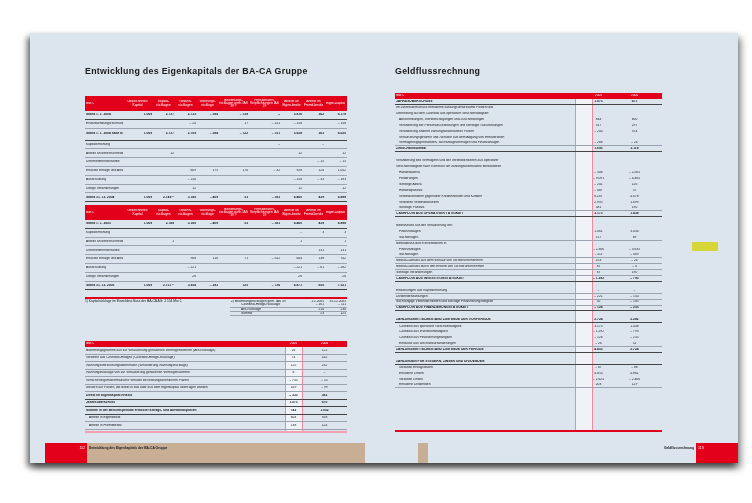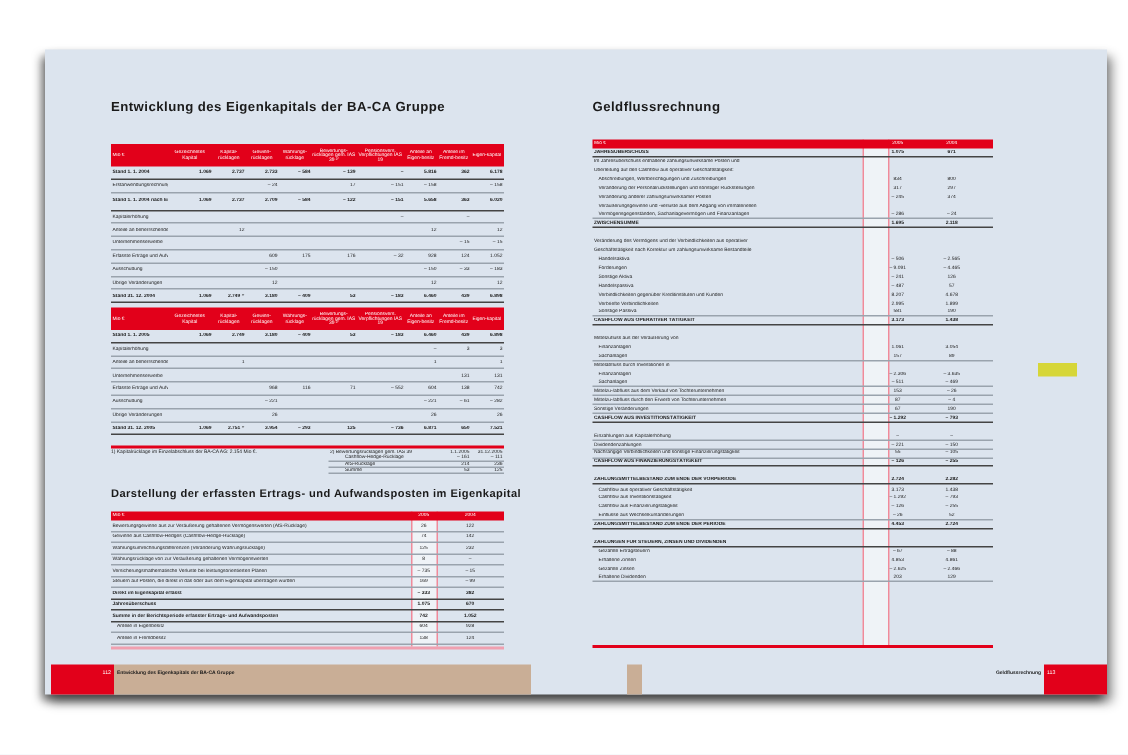--- a/index.html
+++ b/index.html
@@ -1,19 +1,19 @@
 <!DOCTYPE html>
 <html><head>
 <meta charset="utf-8">
 <style>
 *{box-sizing:border-box;margin:0;padding:0}
 html,body{width:752px;height:503px;background:#fff;overflow:hidden;font-family:"Liberation Sans",sans-serif;color:#1a1a1a}
 .spread{position:absolute;left:30px;top:33px;width:708px;height:430px;background:#dce4ee;box-shadow:-3px 4px 6px rgba(0,0,0,.55),3px 5px 7px rgba(0,0,0,.45)}
 .page{position:absolute;top:0;height:430px}
-.left{left:4px;width:350px}
+.left{left:15px;width:350px}
 .right{left:350px;width:358px}
 h1{position:absolute;font-size:8.8px;font-weight:bold;letter-spacing:.3px;white-space:nowrap}
 .tbl{position:absolute;font-size:3.3px;line-height:1}
 .hdr{background:#e2001a;color:#fff;display:flex;align-items:center}
 .row{display:flex;align-items:center;border-bottom:.6px solid #9aa3ad}
 .row.bold{font-weight:bold;border-bottom:1px solid #444}
 .cell{flex:0 0 auto;text-align:right;padding-right:1px;white-space:nowrap;overflow:hidden}
 .lbl{flex:1 1 auto;text-align:left;padding-left:1px;white-space:nowrap;overflow:hidden}
 .ind{padding-left:4px}
 .redline{position:absolute;height:2px;background:#e2001a}
@@ -299,21 +299,20 @@
           <div class="cell" style="width: 22px;">214</div>
           <div class="cell" style="width: 22px;">236</div>
         </div>
         <div class="row" style="padding-left: 10px;">
           <div class="lbl">Summe</div>
           <div class="cell" style="width: 22px;">53</div>
           <div class="cell" style="width: 22px;">125</div>
         </div>
       </div>
 
-    <h1 style="left:40px;top:291px;font-size:7.4px">Darstellung der erfassten Ertrags- und Aufwandsposten im Eigenkapital</h1>
     <div class="hl" style="left:240px;top:308px;width:18px;height:90px"></div>
     <div class="tbl" id="inc" style="left:40px;top:308px;width:262px">
         <div class="hdr" style="height: 6px;">
           <div class="lbl">Mio €</div>
           <div class="cell" style="width: 18px; text-align: center;">2005</div>
           <div class="cell" style="width: 44px; text-align: center;">2004</div>
         </div>
         <div class="row" style="height: 7.5px;">
           <div class="lbl">Bewertungsgewinne aus zur Veräußerung gehaltenen Vermögenswerten (AfS-Rücklage)</div>
           <div class="cell" style="width: 18px; text-align: center;">26</div>

